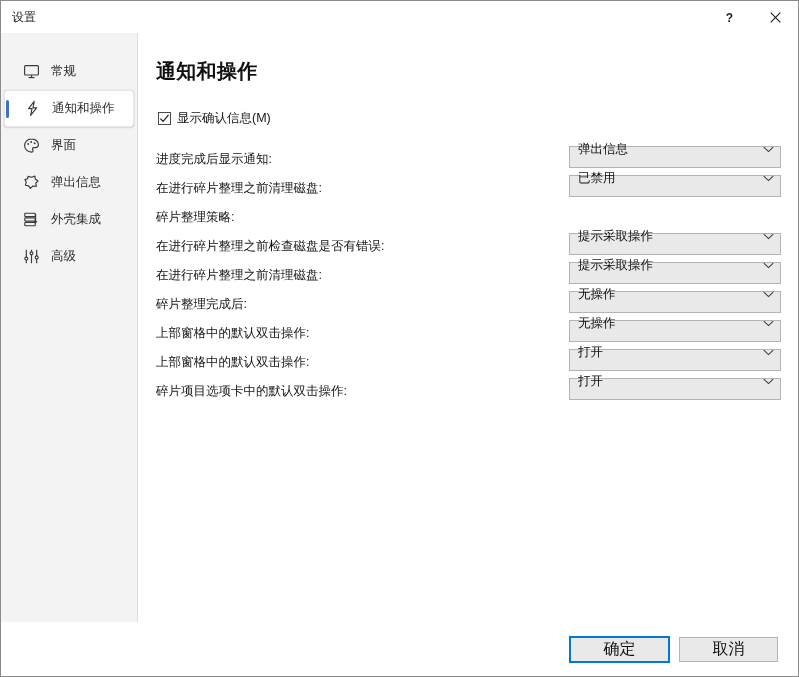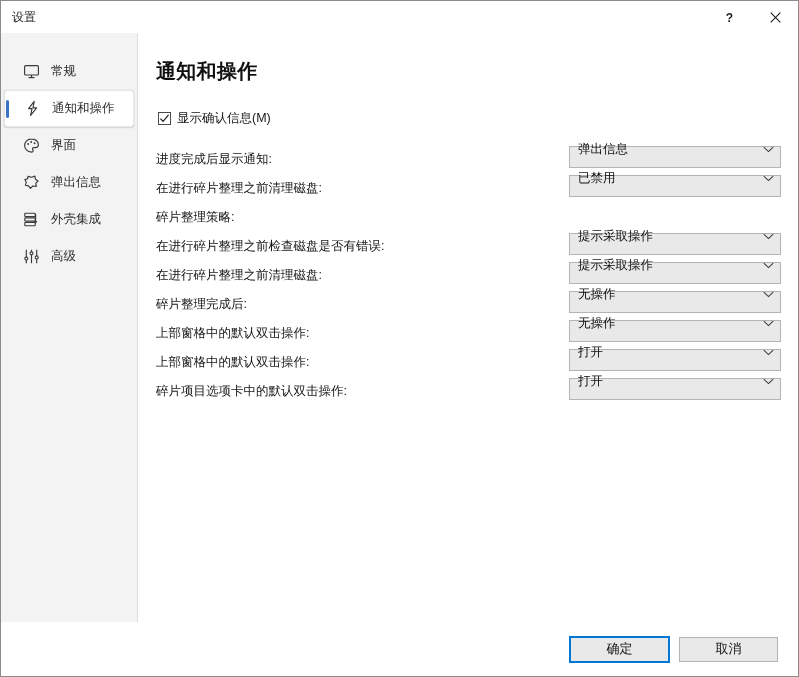--- a/index.html
+++ b/index.html
@@ -193,21 +193,21 @@
     display: flex;
     align-items: center;
     justify-content: flex-end;
     padding-right: 20px;
   }
   .dlg-btn {
     width: 99px;
     height: 25px;
     background: #e9e9e9;
     border: 1px solid #b4b4b4;
-    font-size: 13px;
+    font-size: 16px;
     color: #121212;
     display: flex; align-items: center; justify-content: center;
     font-family: "Liberation Sans", "DejaVu Sans", sans-serif;
     cursor: default;
     margin-left: 10px;
   }
   .dlg-btn.primary {
     outline: 2px solid #0078d7;
     outline-offset: -1px;
     border: 1px solid #0078d7;

